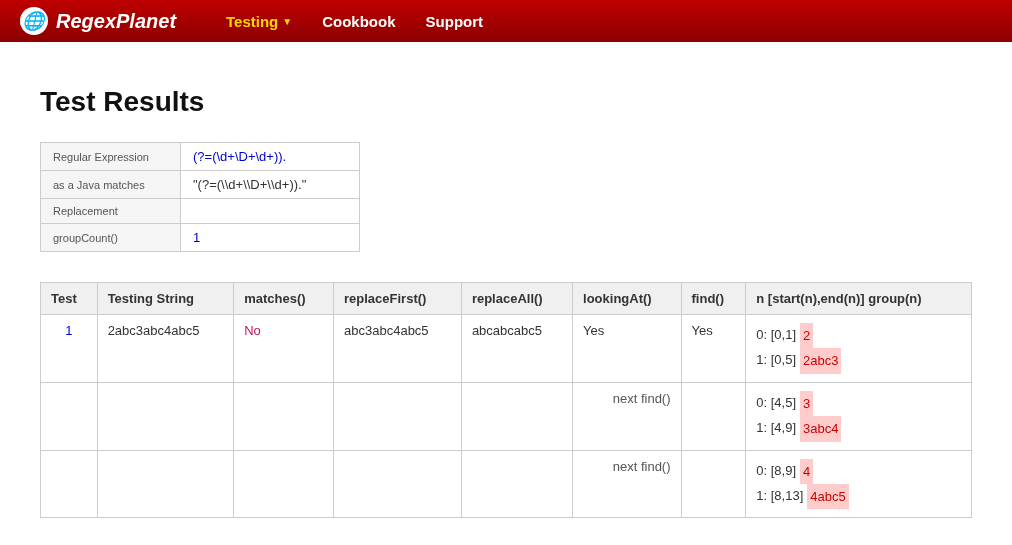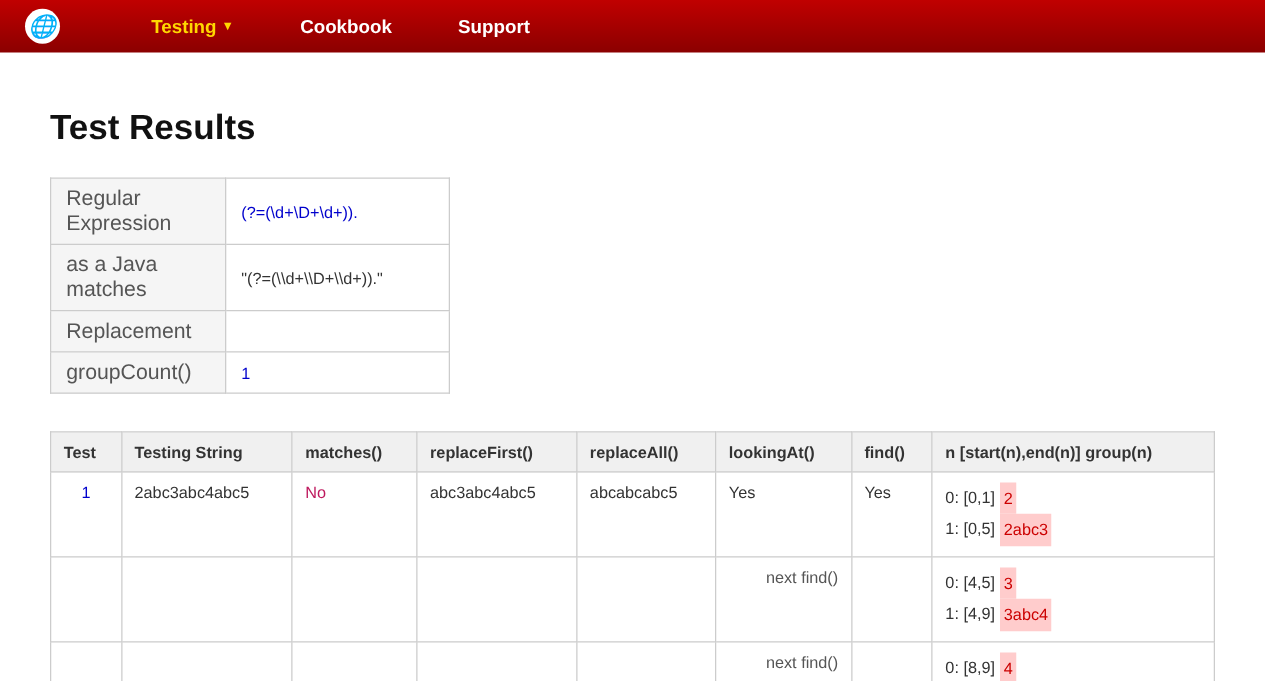--- a/index.html
+++ b/index.html
@@ -39,21 +39,20 @@
       display: flex;
       align-items: center;
       gap: 30px;
       margin-left: 20px;
     }
     .nav-item {
       color: #fff;
       text-decoration: none;
       font-size: 15px;
       font-weight: bold;
-      margin-left: 23px;
     }
     .nav-item.active {
       color: #ffd700;
     }
     .nav-dropdown {
       display: flex;
       align-items: center;
       gap: 4px;
     }
     .dropdown-arrow {
@@ -74,21 +73,21 @@
 
     
     .info-table {
       border-collapse: collapse;
       margin-bottom: 30px;
       min-width: 320px;
     }
     .info-table td {
       border: 1px solid #ccc;
       padding: 6px 12px;
-      font-size: 17px;
+      font-size: 11px;
     }
     .info-table .label-cell {
       background: #f5f5f5;
       color: #555;
       font-weight: normal;
       width: 140px;
     }
     .info-table .value-cell {
       color: #333;
       font-family: Liberation Sans, sans-serif;
@@ -143,20 +142,21 @@
     .match-prefix {
       color: #333;
     }
   </style>
 </head>
 <body>
 
 <header>
   <div class="logo">
     <div class="logo-globe">🌐</div>
+    <span>RegexPlanet</span>
   </div>
   <nav>
     <a class="nav-item nav-dropdown active">
       <span>Testing</span>
       <span class="dropdown-arrow">▼</span>
     </a>
     <a class="nav-item">
       <span>Cookbook</span>
     </a>
     <a class="nav-item">

